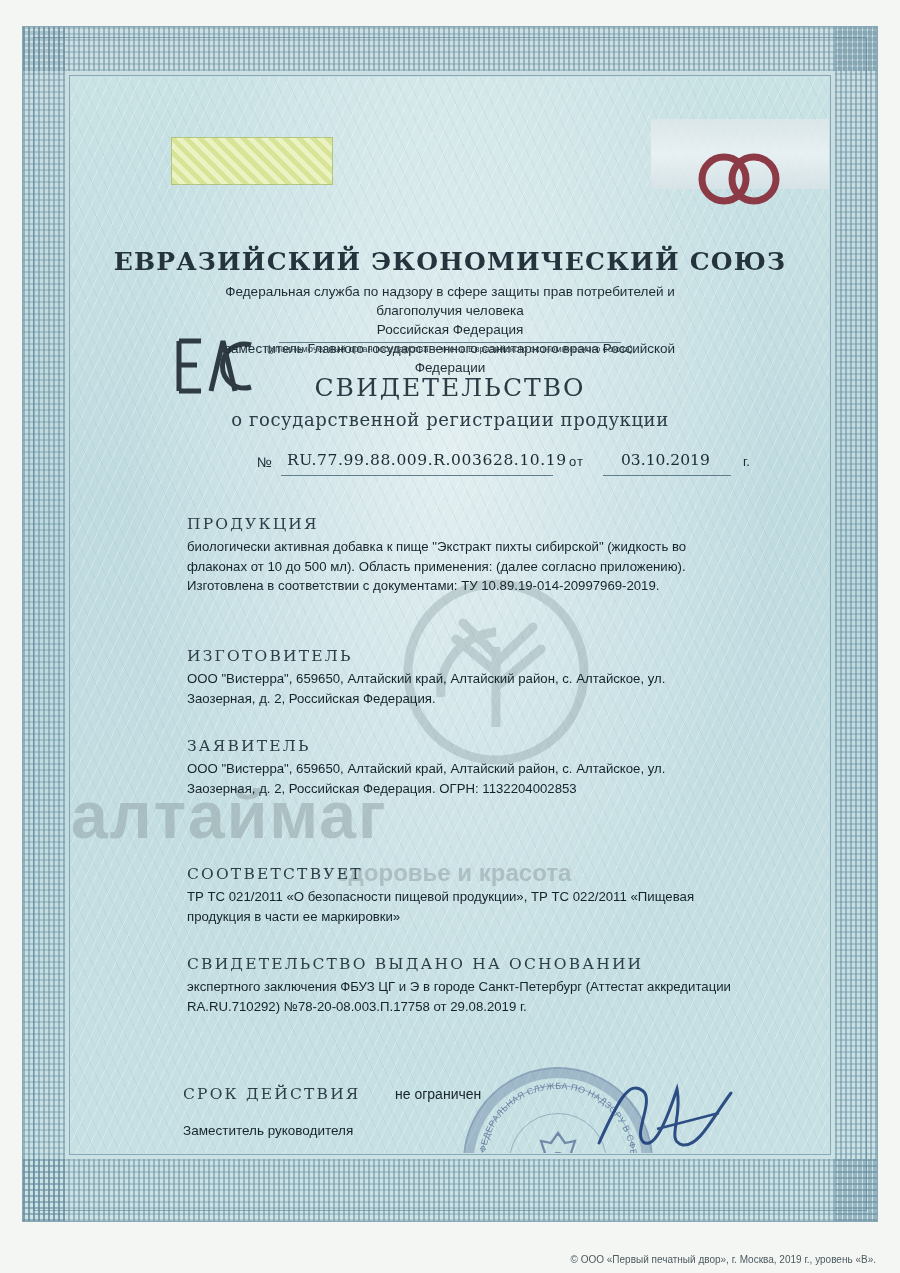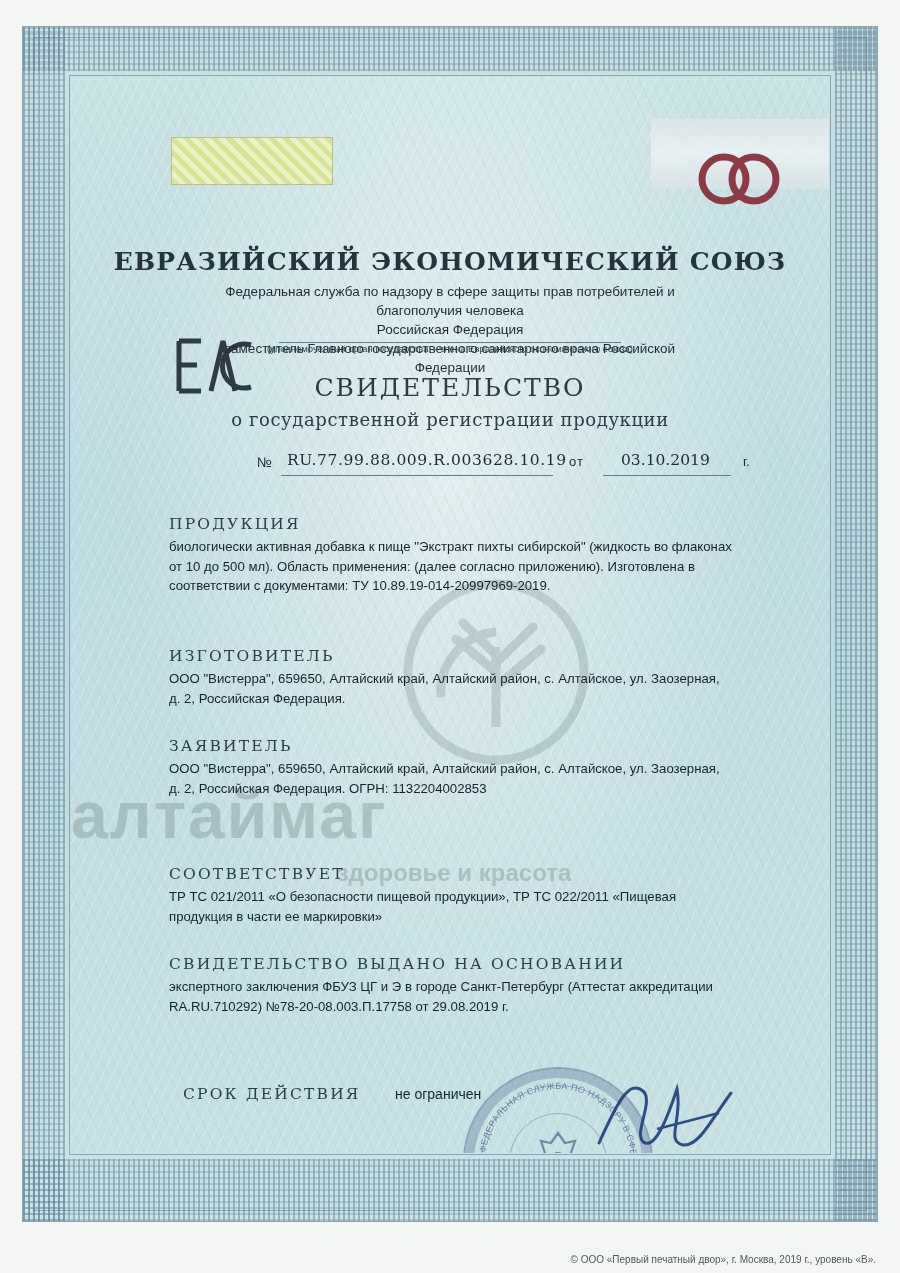--- a/index.html
+++ b/index.html
@@ -172,21 +172,21 @@
   }
   .numline .lbl-ot { position: absolute; left: 348px; top: 5px; font-size: 13px; letter-spacing: 1px; }
   .numline .date {
     position: absolute; left: 400px; top: 2px;
     font-size: 15.5px; font-family: "DejaVu Serif", serif;
   }
   .numline .lbl-g { position: absolute; left: 522px; top: 5px; font-size: 13px; }
   .numline .rule-a { position: absolute; left: 60px; top: 26px; width: 272px; border-bottom: 1px solid #5f7d8b; }
   .numline .rule-b { position: absolute; left: 382px; top: 26px; width: 128px; border-bottom: 1px solid #5f7d8b; }
 
-  .section { position: absolute; left: 98px; right: 96px; }
+  .section { position: absolute; left: 116px; right: 96px; }
   .sec-head {
     font-size: 15.5px;
     letter-spacing: 2.2px;
     color: #2c3d47;
     font-family: "DejaVu Serif", serif;
     margin-bottom: 4px;
   }
   .sec-body {
     font-size: 13.2px;
     line-height: 19.5px;
@@ -386,20 +386,24 @@
       <div class="section" id="sec-basis">
         <div class="sec-head">СВИДЕТЕЛЬСТВО ВЫДАНО НА ОСНОВАНИИ</div>
         <div class="sec-body">экспертного заключения ФБУЗ ЦГ и Э в городе Санкт-Петербург (Аттестат аккредитации RA.RU.710292) №78-20-08.003.П.17758 от 29.08.2019 г.</div>
       </div>
 
       <div class="validity">
         <span class="vh">СРОК ДЕЙСТВИЯ</span>
         <span class="vv">не ограничен</span>
       </div>
 
+      <div class="signblock">
+        <div class="sign-role">Заместитель  руководителя</div>
+
+      </div>
 
       <div class="stamp">
         <div class="ring2"></div>
         <div class="ring3"></div>
         <svg class="stamp-text" viewBox="0 0 186 186" aria-hidden="true">
           <defs>
             <path id="arcOuter" d="M20 93 A73 73 0 0 1 166 93"></path>
             <path id="arcInner" d="M34 93 A59 59 0 0 0 152 93"></path>
           </defs>
           <text font-size="9" fill="rgba(55,80,130,.75)" font-family="Liberation Sans, sans-serif">

